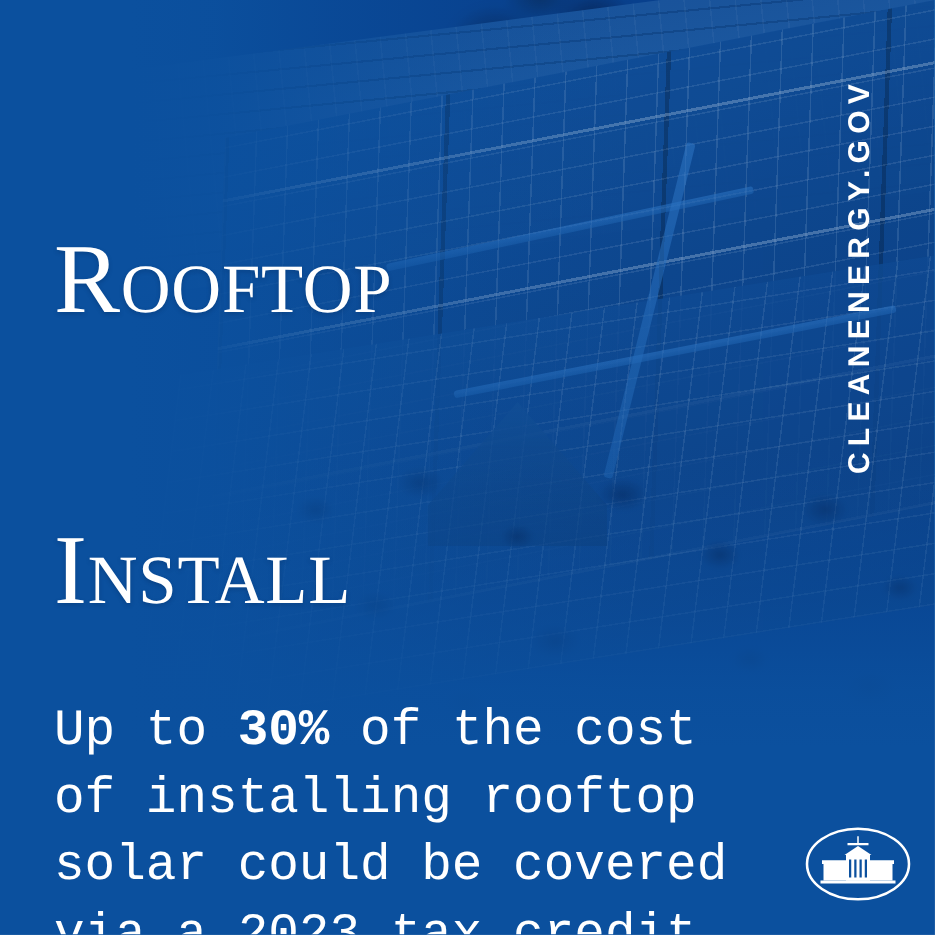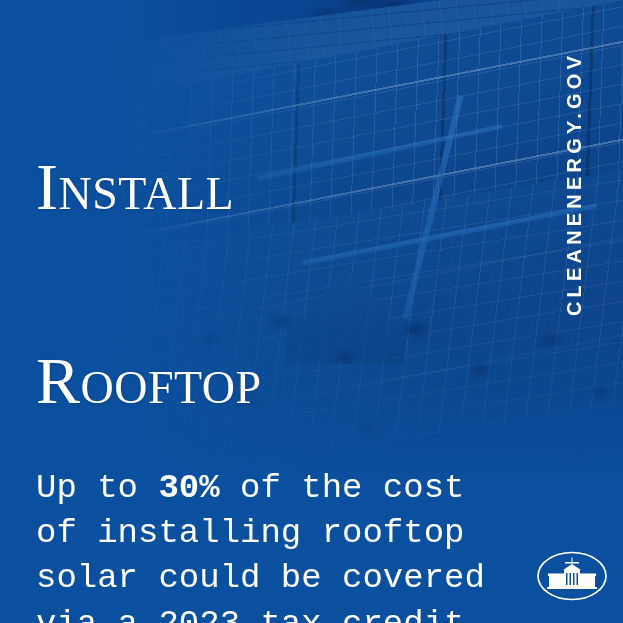--- a/index.html
+++ b/index.html
@@ -205,22 +205,22 @@
     <div class="ph-gable"></div>
     <div class="ph-shrub"></div>
     <div class="tint"></div>
     <div class="fade-left"></div>
     <div class="fade-bottom"></div>
   </div>
 
   <div class="content">
 
     <div class="headline">
+      <span class="hl-line">Rooftop</span>
       <span class="hl-line">Install</span>
-      <span class="hl-line">Rooftop</span>
     </div>
 
     <div class="vertical-url">CLEANENERGY.GOV</div>
 
     <div class="body-copy"><span>Up to </span><b>30%</b><span> of the cost of installing rooftop solar could be covered via a 2023 tax credit.</span></div>
 
     <div class="wh-logo">
       <svg viewBox="0 0 144 104" xmlns="http://www.w3.org/2000/svg" aria-hidden="true">
         <ellipse cx="72" cy="52" rx="68" ry="47" fill="none" stroke="#ffffff" stroke-width="3.4"></ellipse>
         <g fill="#ffffff">

